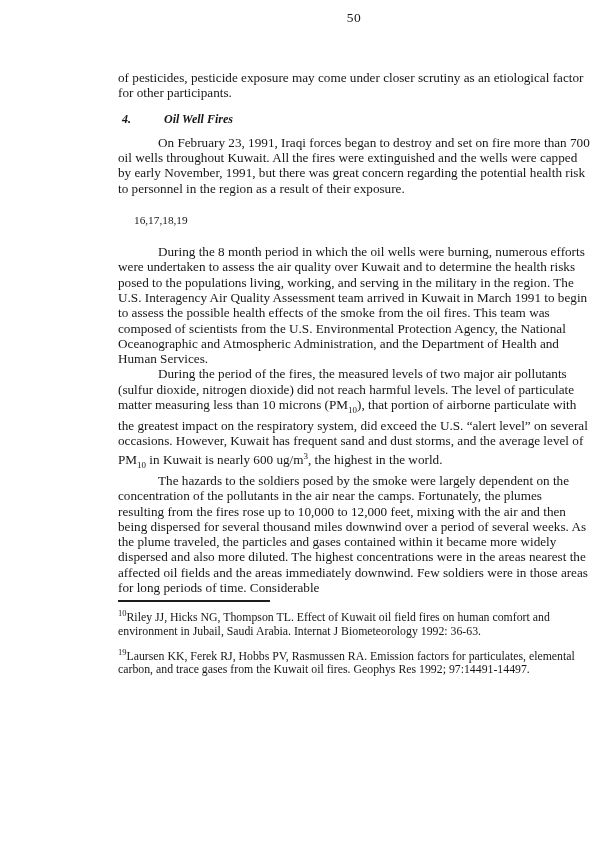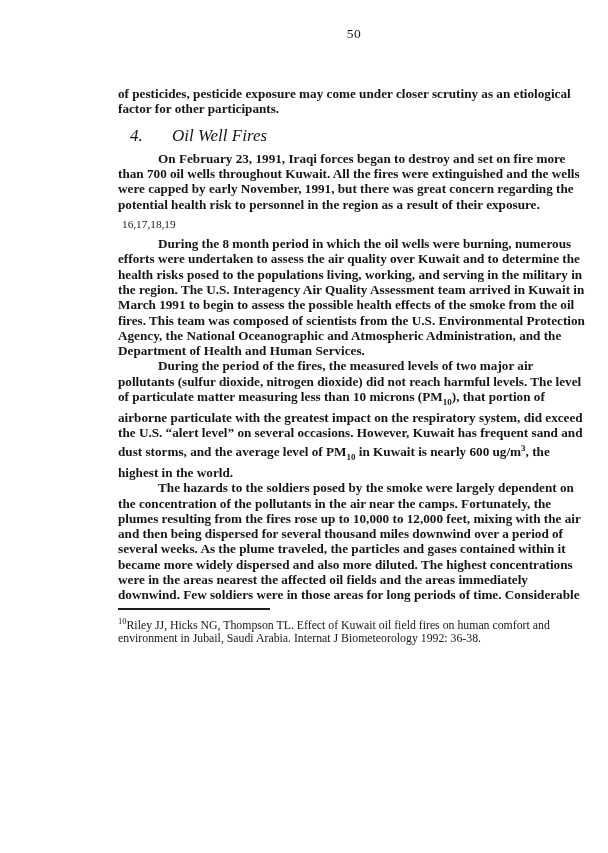--- a/index.html
+++ b/index.html
@@ -9,52 +9,51 @@
     height: 853px;
     background: #ffffff;
     font-family: "Liberation Serif", serif;
     color: #161616;
     overflow: hidden;
     box-sizing: border-box;
   }
   .column {
     position: absolute;
     left: 118px;
-    top: 26px;
+    top: 10px;
     width: 472px;
   }
   .page-number {
     text-align: center;
     font-size: 13.5px;
     letter-spacing: 0.5px;
     margin-bottom: 44px;
   }
   .para {
     margin: 0;
     font-size: 13.2px;
     line-height: 15.3px;
     text-align: left;
-    font-weight: bold;
   }
   .para.indent { text-indent: 40px; }
   .section-heading {
-    margin: 11px 0 8px 12px;
-    font-size: 17px;
+    margin: 11px 0 8px 4px;
+    font-size: 12px;
     line-height: 15.3px;
-    font-weight: normal;
+    font-weight: bold;
     font-style: italic;
   }
   .section-heading .num {
     display: inline-block;
     width: 42px;
   }
   .ref-line {
     font-size: 11.3px;
     line-height: 16px;
-    margin: 4px;
+    margin: 16px;
   }
   .seg-sub { vertical-align: sub; font-size: 0.68em; }
   .seg-sup { vertical-align: super; font-size: 0.68em; }
   .fn-rule {
     margin-top: 5px;
     width: 152px;
     height: 0;
     border-top: 2px solid #1d1d1d;
   }
   .footnote-list { margin-top: 9px; }
@@ -79,16 +78,17 @@
         <p class="para"><span>of pesticides, pesticide exposure may come under closer scrutiny as an etiological factor for other participants.</span></p>
         <div class="section-heading"><span class="num">4.</span><span class="title">Oil Well Fires</span></div>
         <p class="para indent"><span>On February 23, 1991, Iraqi forces began to destroy and set on fire more than 700 oil wells throughout Kuwait.  All the fires were extinguished and the wells were capped by early November, 1991, but there was great concern regarding the potential health risk to personnel in the region as a result of their exposure.</span></p>
         <div class="ref-line">16,17,18,19</div>
         <p class="para indent"><span>During the 8 month period in which the oil wells were burning, numerous efforts were undertaken to assess the air quality over Kuwait and to determine the health risks posed to the populations living, working, and serving in the military in the region.  The U.S. Interagency Air Quality Assessment team arrived in Kuwait in March 1991 to begin to assess the possible health effects of the smoke from the oil fires.  This team was composed of scientists from the U.S. Environmental Protection Agency, the National Oceanographic and Atmospheric Administration, and the Department of Health and Human Services.</span></p>
         <p class="para indent"><span>During the period of the fires, the measured levels of two major air pollutants (sulfur dioxide, nitrogen dioxide) did not reach harmful levels.  The level of particulate matter measuring less than 10 microns (PM</span><span class="seg-sub">10</span><span>), that portion of airborne particulate with the greatest impact on the respiratory system, did exceed the U.S. “alert level” on several occasions.  However, Kuwait has frequent sand and dust storms, and the average level of PM</span><span class="seg-sub">10</span><span> in Kuwait is nearly 600 ug/m</span><span class="seg-sup">3</span><span>, the highest in the world.</span></p>
         <p class="para indent"><span>The hazards to the soldiers posed by the smoke were largely dependent on the concentration of the pollutants in the air near the camps.  Fortunately, the plumes resulting from the fires rose up to 10,000 to 12,000 feet, mixing with the air and then being dispersed for several thousand miles downwind over a period of several weeks.  As the plume traveled, the particles and gases contained within it became more widely dispersed and also more diluted.  The highest concentrations were in the areas nearest the affected oil fields and the areas immediately downwind.  Few soldiers were in those areas for long periods of time.  Considerable</span></p>
       </div>
     <div class="fn-rule"></div>
     <div id="footnote-list" class="footnote-list">
-        <div class="footnote"><span class="fn-marker">10</span><span class="fn-text">Riley JJ, Hicks NG, Thompson TL.  Effect of Kuwait oil field fires on human comfort and environment in Jubail, Saudi Arabia.  Internat J Biometeorology 1992: 36-38.</span></div>
+        <div class="footnote"><span class="fn-marker">10</span><span class="fn-text">Riley JJ, Hicks NG, Thompson TL.  Effect of Kuwait oil field fires on human comfort and environment in Jubail, Saudi Arabia.  Internat J Biometeorology 1992: 36-63.</span></div>
+        <div class="footnote"><span class="fn-marker">19</span><span class="fn-text">Laursen KK, Ferek RJ, Hobbs PV, Rasmussen RA.  Emission factors for particulates, elemental carbon, and trace gases from the Kuwait oil fires.  Geophys Res 1992; 97:14491-14497.</span></div>
       </div>
   </div>
 </div>
 
 </body></html>

